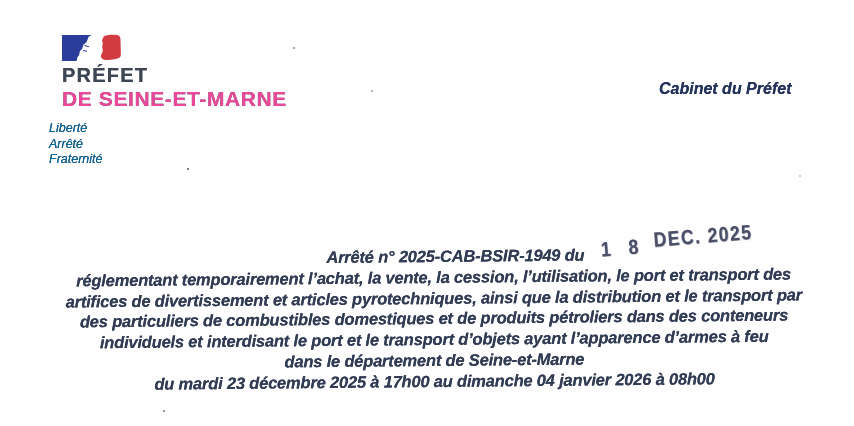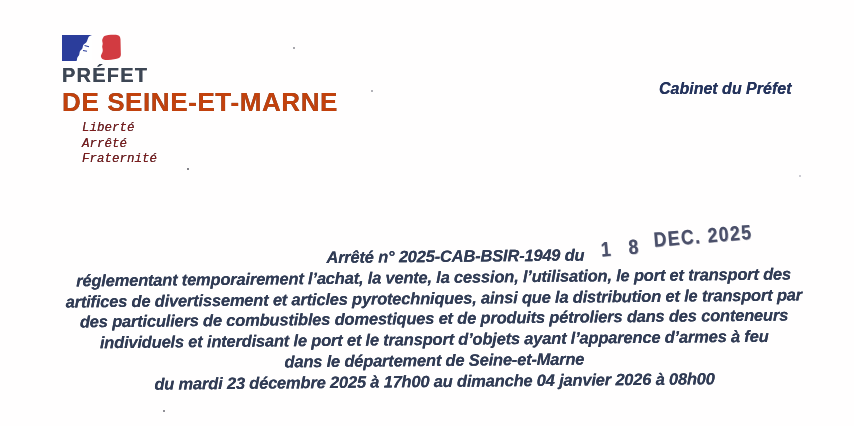--- a/index.html
+++ b/index.html
@@ -24,33 +24,33 @@
     font-weight: bold;
     font-size: 20px;
     letter-spacing: 1.2px;
     color: #3d4654;
     text-shadow: 0 0 0.5px #3d4654;
   }
   .prefet-l2 {
     position: absolute;
     left: 62px; top: 87px;
     font-weight: bold;
-    font-size: 26px;
+    font-size: 21px;
     letter-spacing: 0.6px;
-    color: #c2410c;
+    color: #ec4899;
     text-shadow: 0 0 0.5px #3d4654;
   }
   .motto {
     position: absolute;
-    left: 82px; top: 121px;
-    font-family: Liberation Mono, monospace;
+    left: 49px; top: 121px;
+    font-family: Liberation Sans, sans-serif;
     font-style: italic;
     font-size: 12.5px;
     line-height: 15.5px;
-    color: #7f1d1d;
+    color: #0369a1;
     text-shadow: 0 0 0.4px #2a2f3a;
   }
   .office {
     position: absolute;
     left: 659px; top: 80px;
     font-weight: bold;
     font-style: italic;
     font-size: 16px;
     color: #24335c;
     text-shadow: 0 0 0.4px #24335c;

